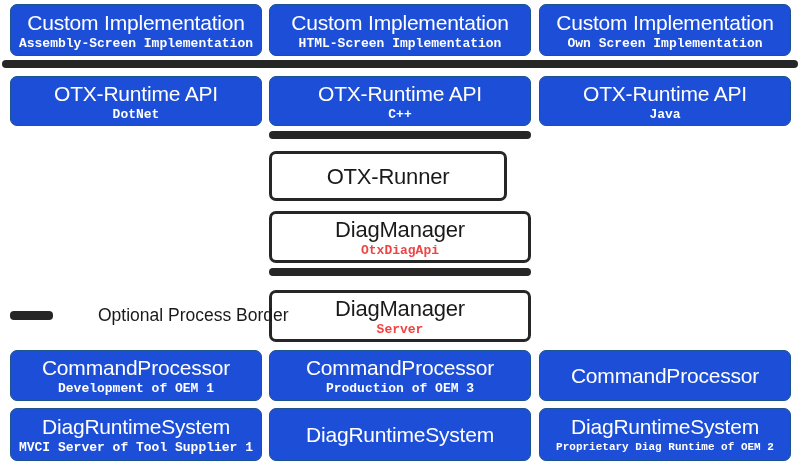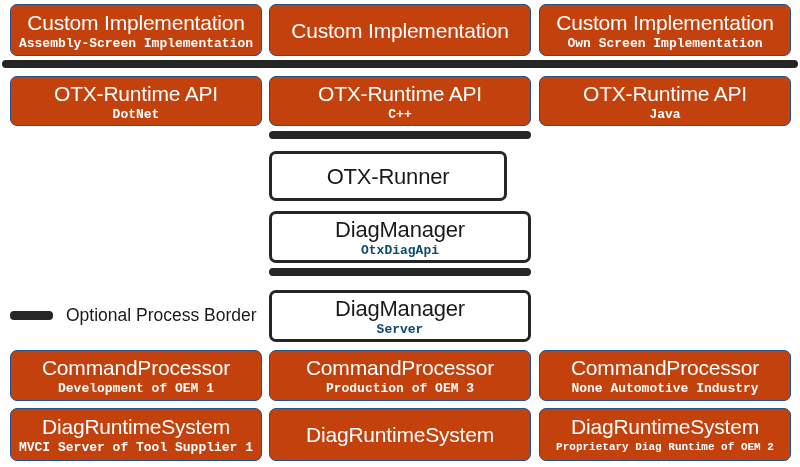--- a/index.html
+++ b/index.html
@@ -50,47 +50,48 @@
     font-family: "Liberation Mono", monospace;
     font-size: 13px;
     line-height: 15px;
     font-weight: 700;
     white-space: nowrap;
     margin-top: 1px;
   }
 
   
   .box.blue {
-    background: #c2410c;
+    background: #1d4ed8;
     border: 1px solid #1d538f;
     color: #ffffff;
     text-align: center;
   }
 
   
   .box.white {
     background: #ffffff;
     border: 3px solid #262626;
     color: #1a1a1a;
   }
   .box.white .title { font-size: 22px; }
-  .box.white .subtitle { color: #0c4a6e; }
+  .box.white .subtitle { color: #ef4444; }
 
   
   .procbar {
     position: absolute;
     background: #262626;
     border-radius: 4px;
   }
 
   
   .legend {
     position: absolute;
     display: flex;
     align-items: center;
+    gap: 32px;
   }
   .legend-swatch {
     width: 43px;
     height: 9px;
     background: #262626;
     border-radius: 4px;
     flex: 0 0 auto;
   }
   .legend-label {
     margin-left: 13px;
@@ -105,20 +106,21 @@
 
 <div id="diagram">
 
   <div class="box blue" style="left:10px; top:4px; width:252px; height:52px;">
     <div class="title">Custom Implementation</div>
     <div class="subtitle">Assembly-Screen Implementation</div>
   </div>
 
   <div class="box blue" style="left:269px; top:4px; width:262px; height:52px;">
     <div class="title">Custom Implementation</div>
+    <div class="subtitle">HTML-Screen Implementation</div>
   </div>
 
   <div class="box blue" style="left:539px; top:4px; width:252px; height:52px;">
     <div class="title">Custom Implementation</div>
     <div class="subtitle">Own Screen Implementation</div>
   </div>
 
   <div class="procbar" style="left:2px; top:60px; width:796px; height:8px;"></div>
 
   <div class="box blue" style="left:10px; top:76px; width:252px; height:50px;">
@@ -164,21 +166,20 @@
     <div class="subtitle">Development of OEM 1</div>
   </div>
 
   <div class="box blue" style="left:269px; top:350px; width:262px; height:51px;">
     <div class="title">CommandProcessor</div>
     <div class="subtitle">Production of OEM 3</div>
   </div>
 
   <div class="box blue" style="left:539px; top:350px; width:252px; height:51px;">
     <div class="title">CommandProcessor</div>
-    <div class="subtitle">None Automotive Industry</div>
   </div>
 
   <div class="box blue" style="left:10px; top:408px; width:252px; height:53px;">
     <div class="title">DiagRuntimeSystem</div>
     <div class="subtitle">MVCI Server of Tool Supplier 1</div>
   </div>
 
   <div class="box blue" style="left:269px; top:408px; width:262px; height:53px;">
     <div class="title">DiagRuntimeSystem</div>
   </div>

